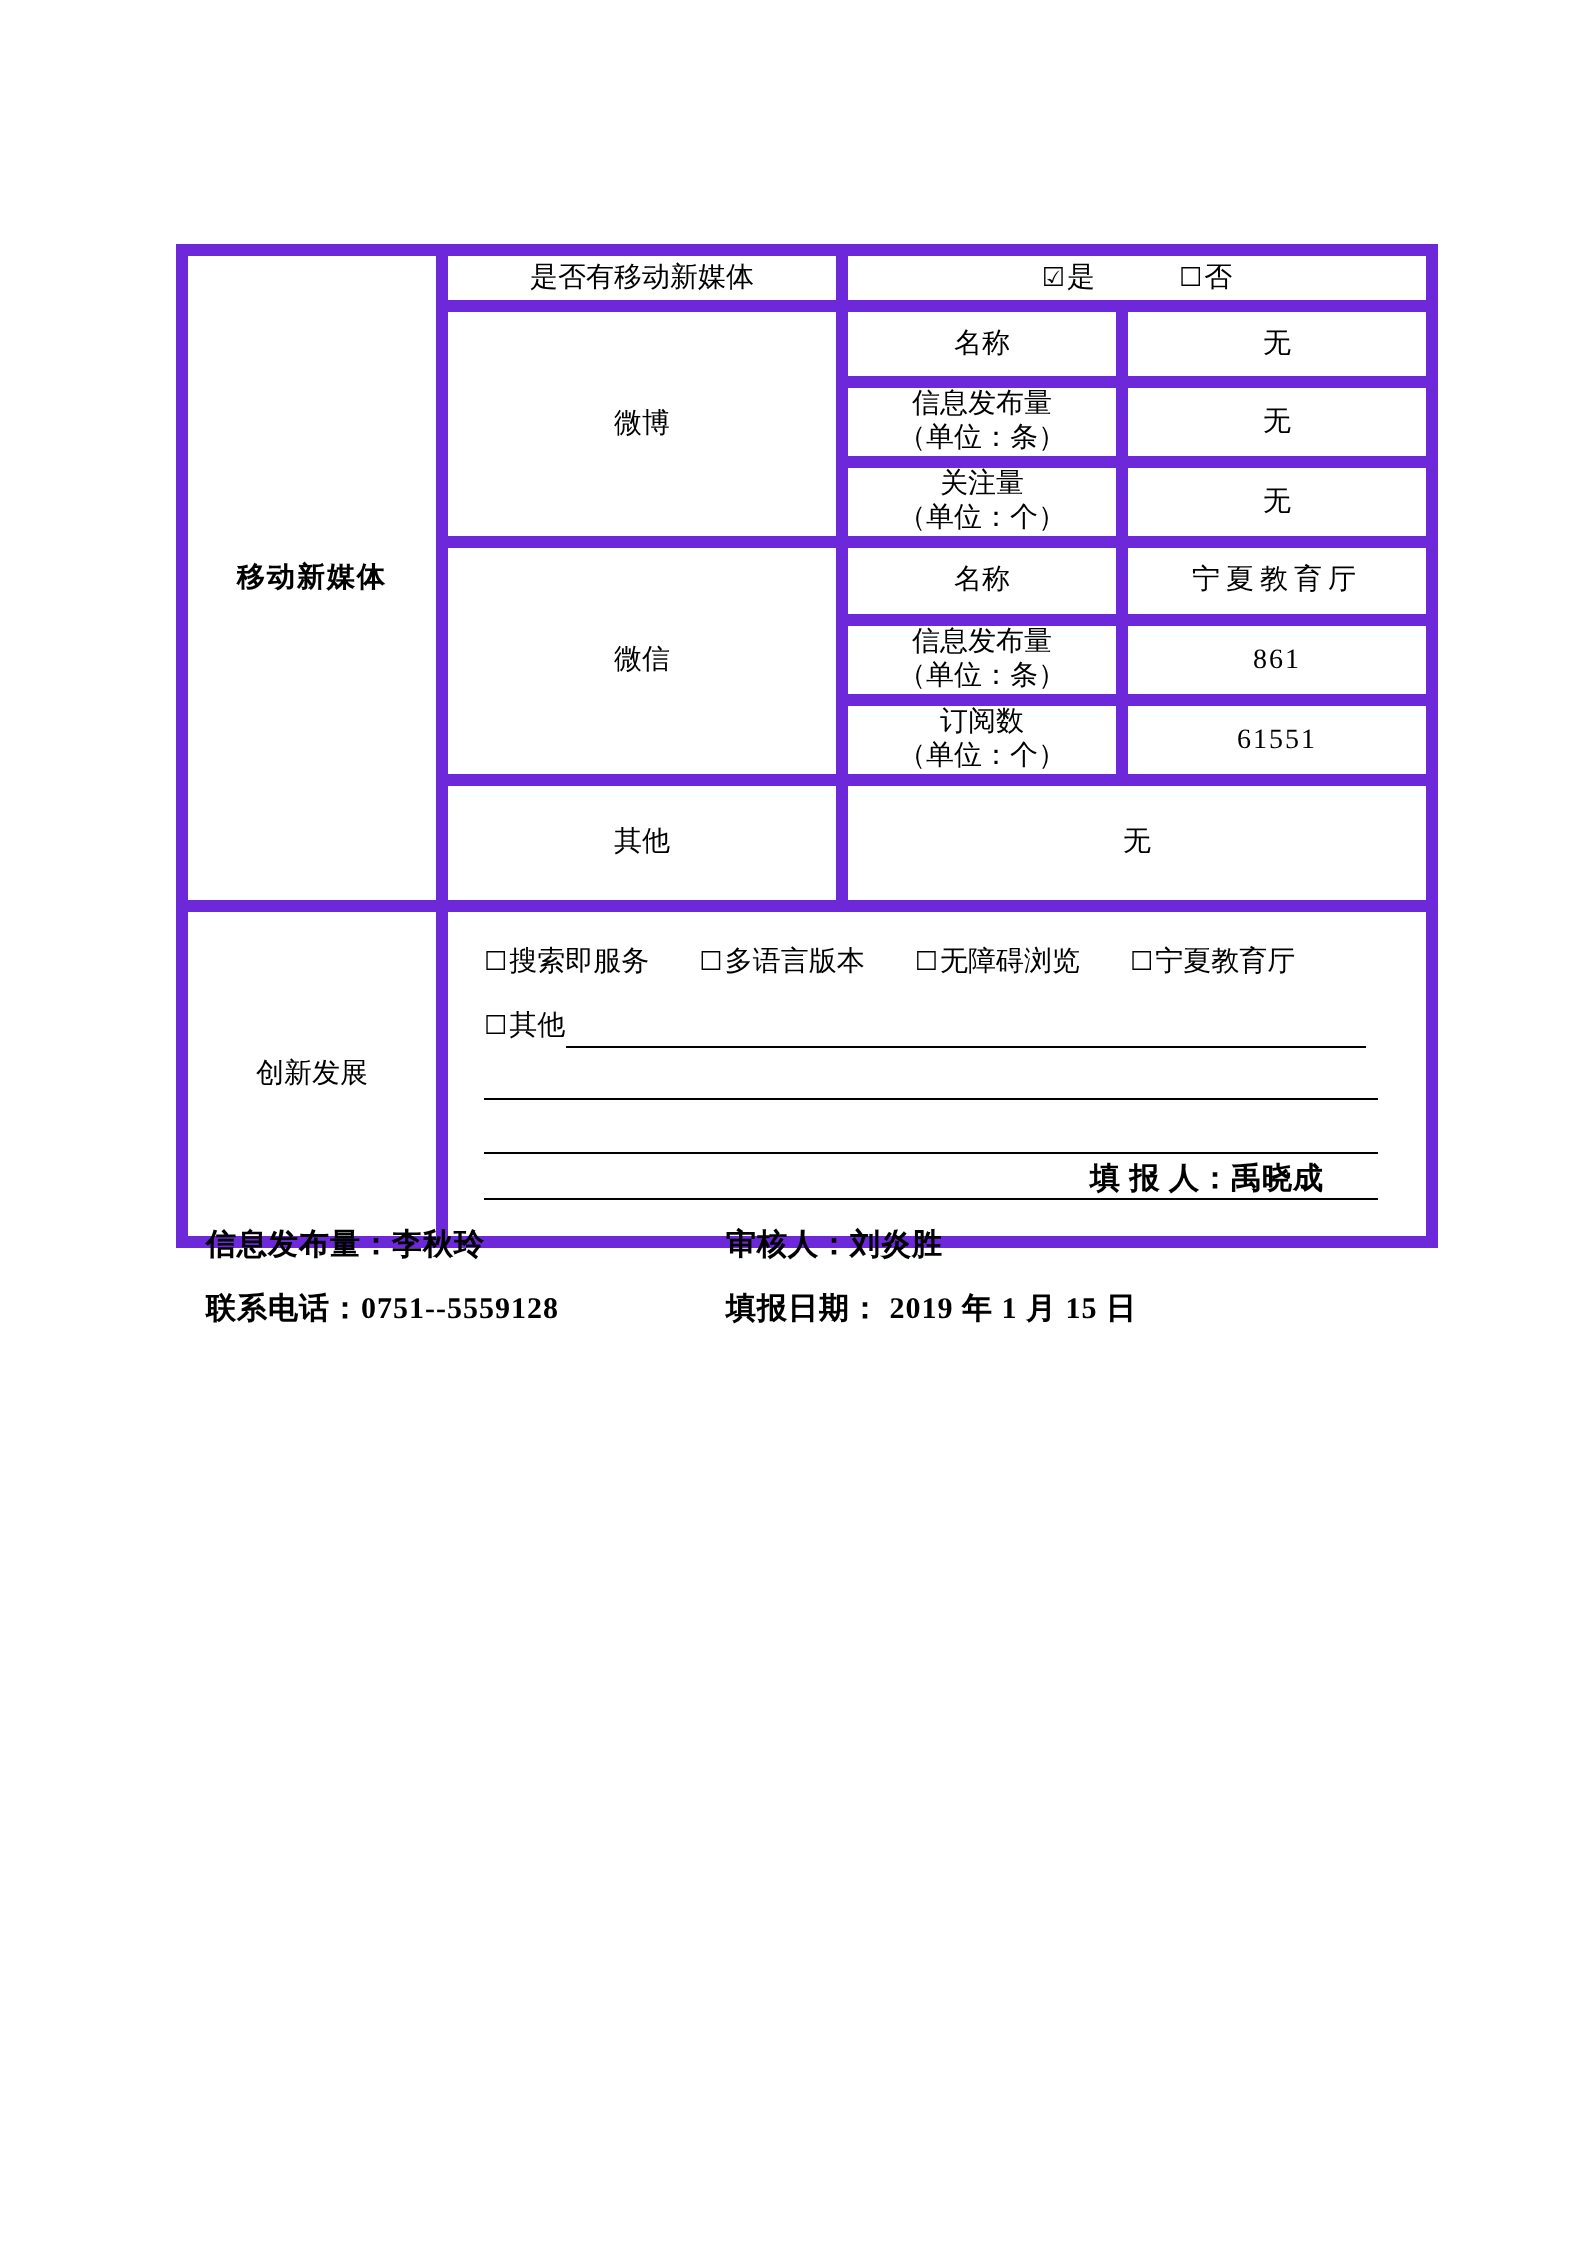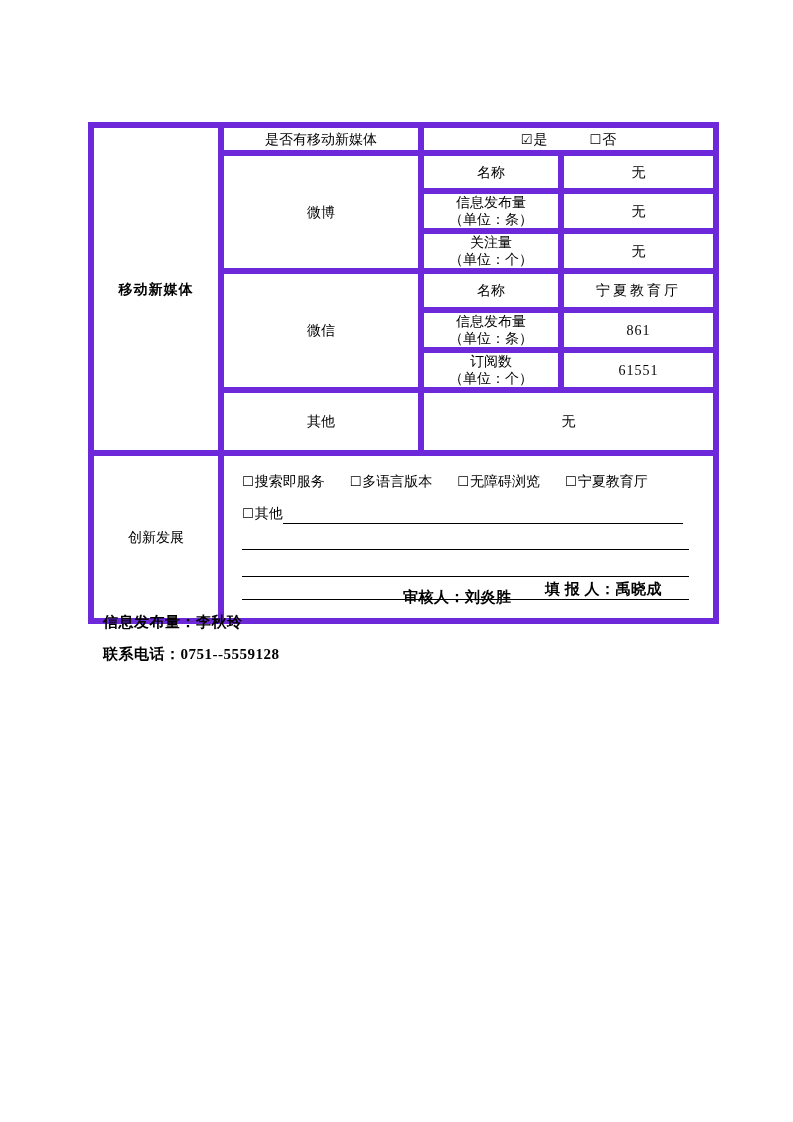--- a/index.html
+++ b/index.html
@@ -33,21 +33,21 @@
   td.innov { position:relative; text-align:left; vertical-align:top; }
   .opts { position:absolute; left:18px; top:17px; display:flex; gap:25px; white-space:nowrap; }
   .opt { display:inline-flex; align-items:center; }
   .other-line { position:absolute; left:18px; right:30px; top:48px; display:flex; line-height:20px; }
   .other-line .fill { flex:1; border-bottom:1px solid #000; }
   .bl { position:absolute; left:18px; width:447px; height:0; border-top:1px solid #000; }
   .bl1 { top:93px; } .bl2 { top:120px; } .bl3 { top:143px; }
 
   .ft { position:absolute; font-size:15px; font-weight:bold; white-space:pre; letter-spacing:0.5px; }
   .f1a { left:103px; top:613px; }
-  .f1b { left:363px; top:588px;margin-left:40px; }
+  .f1b { left:363px; top:613px; }
   .f1c { left:545px; top:580px; }
   .f2a { left:103px; top:645px; }
   .f2b { left:363px; top:645px; }
 </style>
 </head>
 <body>
 
 <div class="page">
 
   <table class="form">
@@ -141,14 +141,15 @@
         <div class="bl bl3"></div>
       </td>
     </tr>
   </tbody>
     </table>
 
   <div class="ft f1a">信息发布量：李秋玲</div>
   <div class="ft f1b">审核人：刘炎胜</div>
   <div class="ft f1c">填 报 人：禹晓成</div>
   <div class="ft f2a">联系电话：0751--5559128</div>
+  <div class="ft f2b">填报日期： 2019 年 1 月 15 日</div>
 
 </div>
 
 </body></html>

